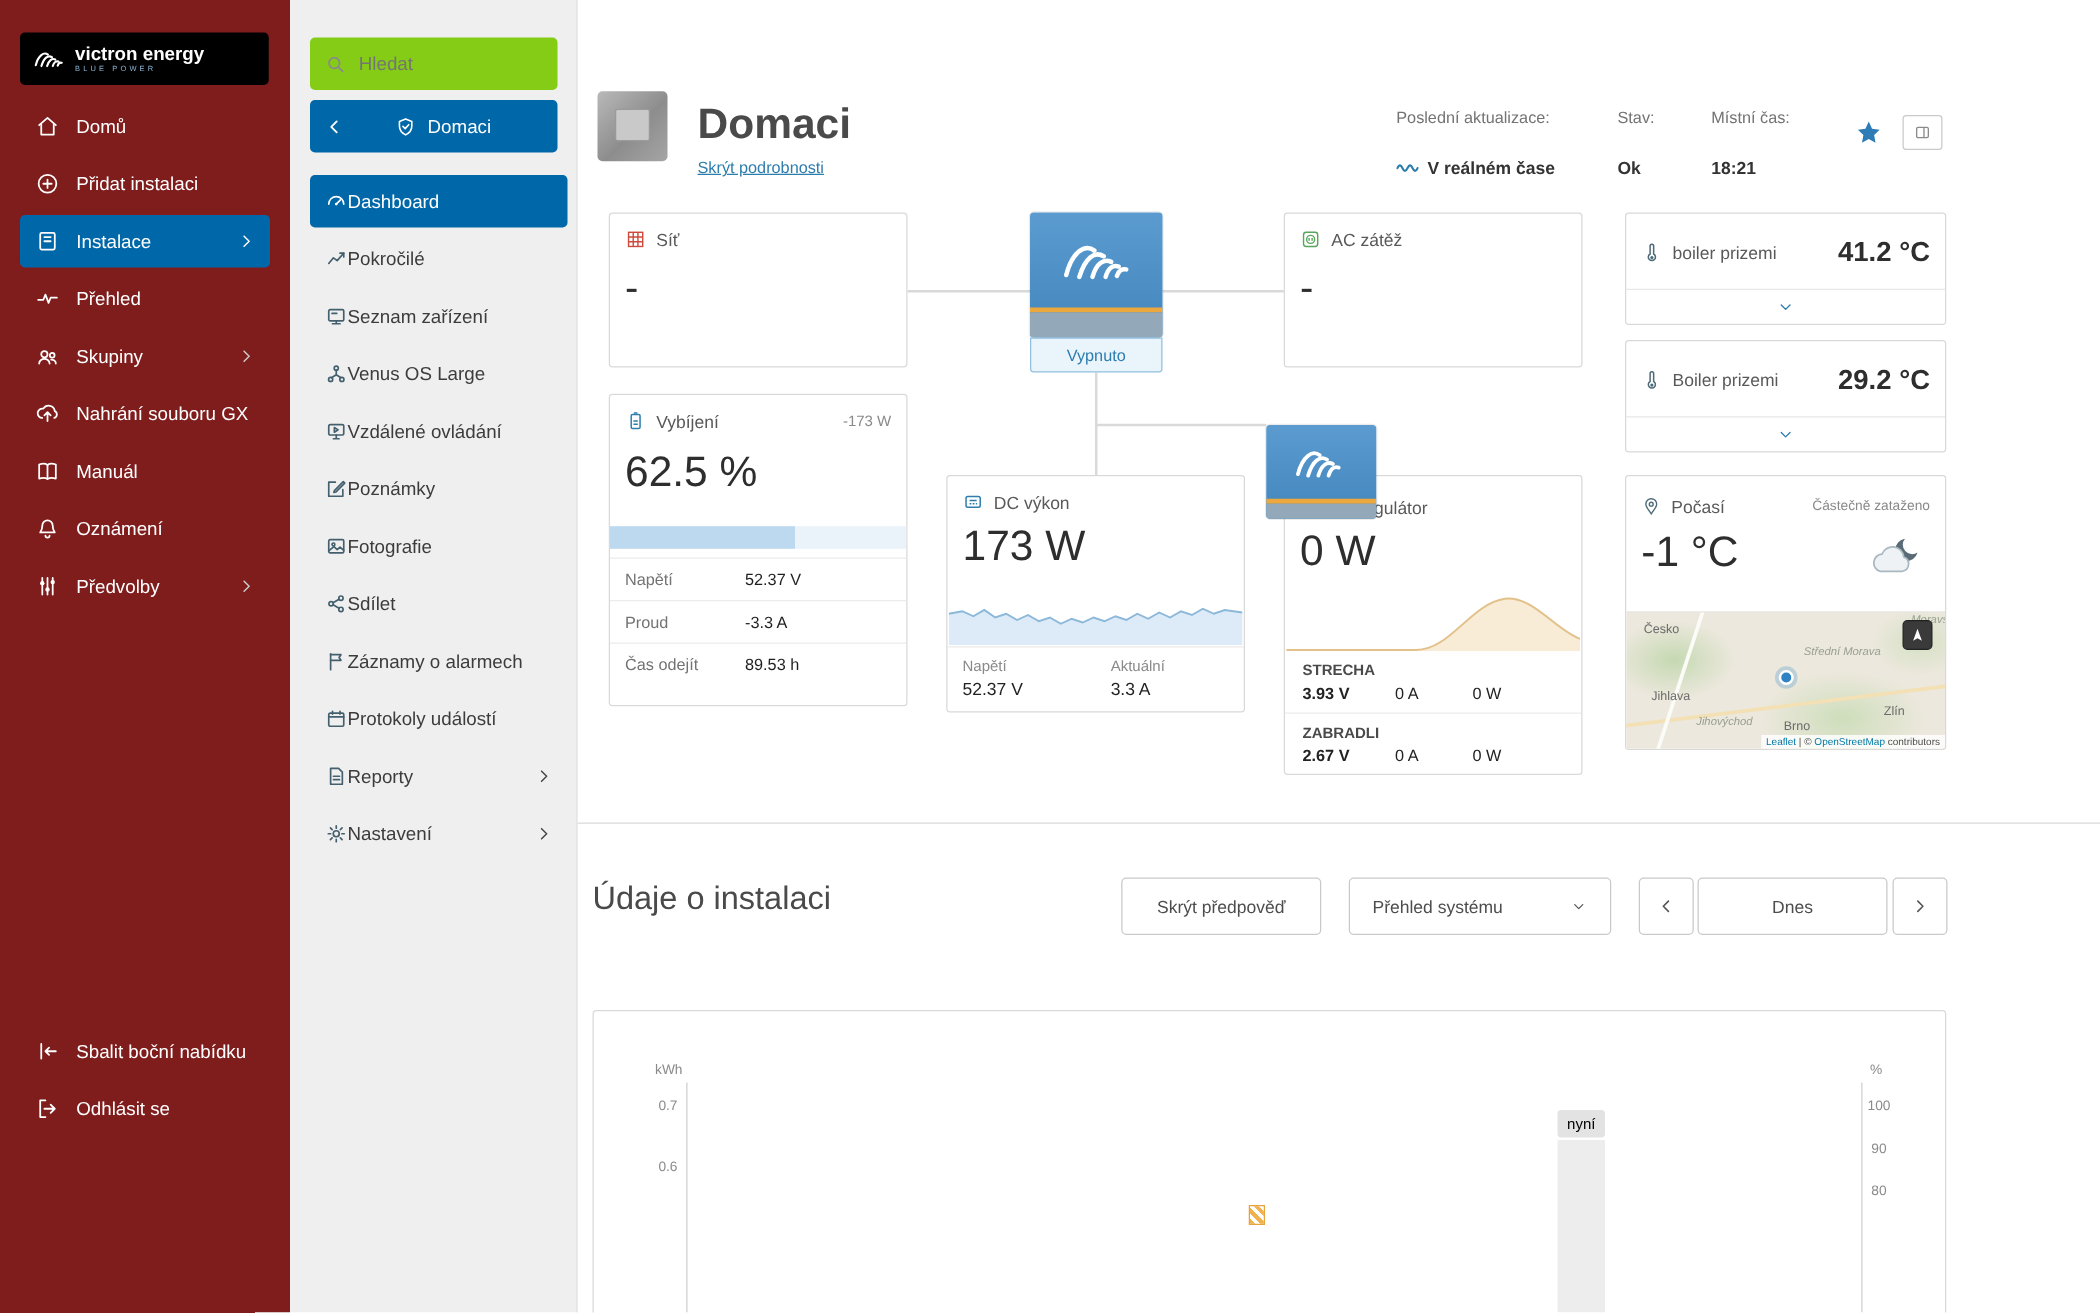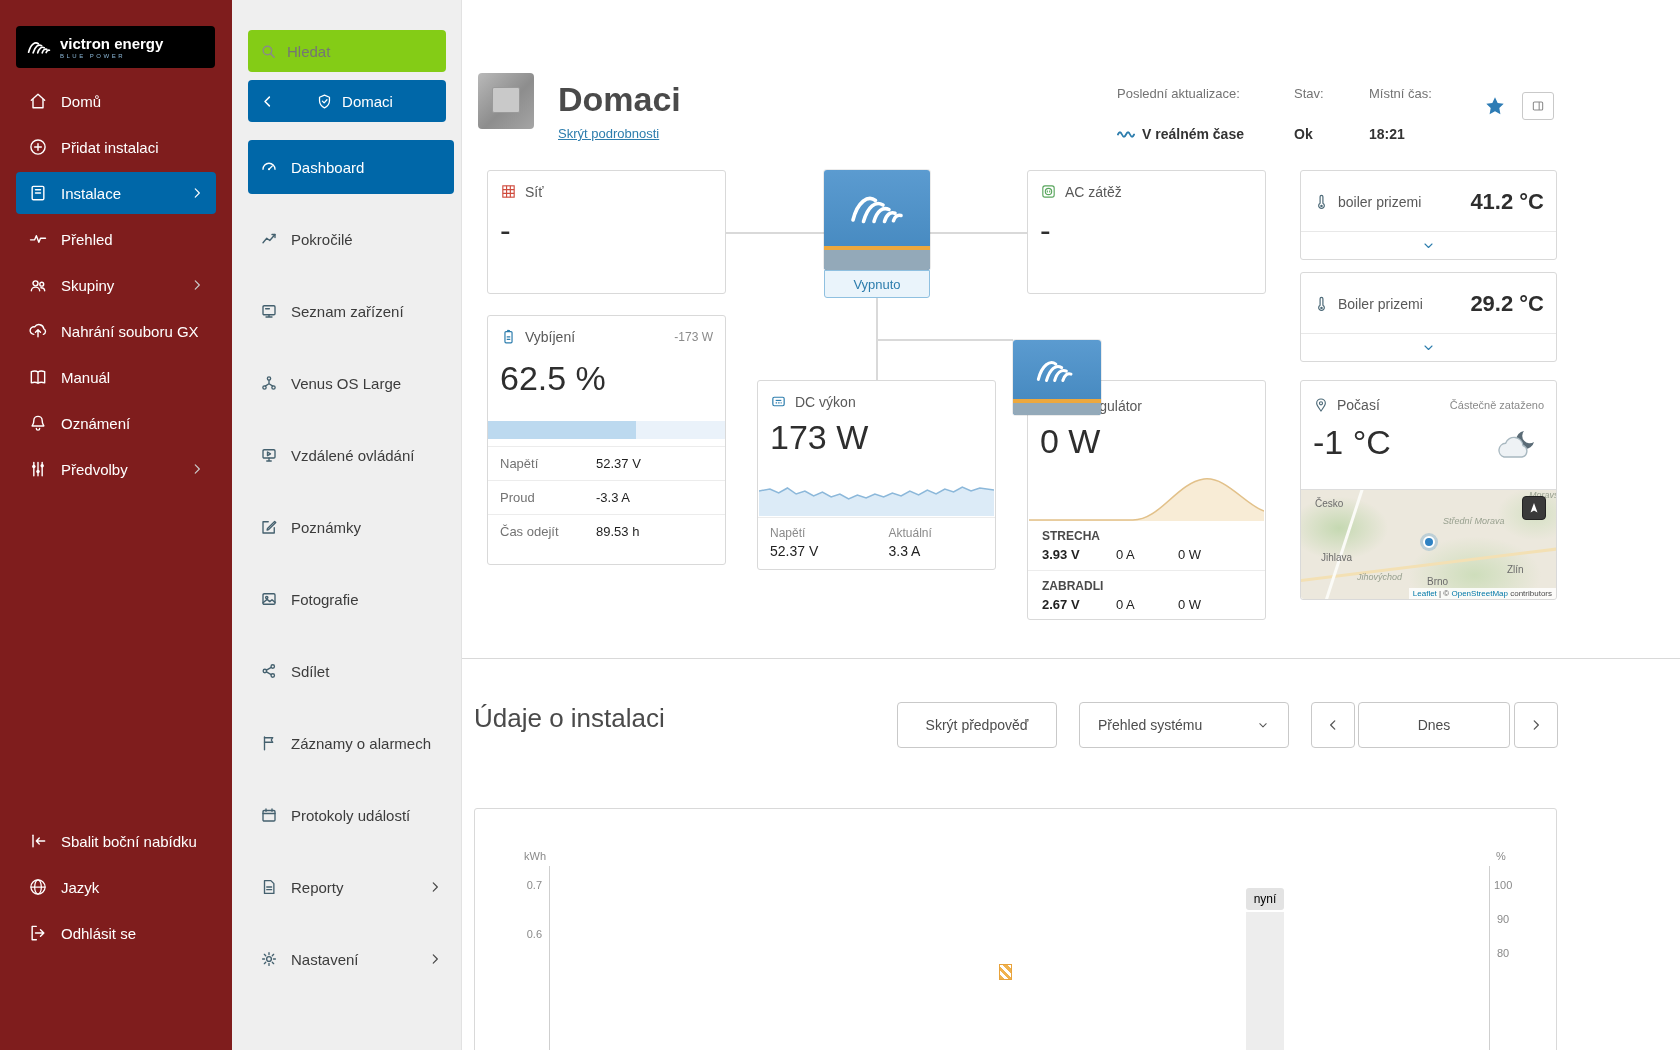--- a/index.html
+++ b/index.html
@@ -25,21 +25,21 @@
   .subbar{position:absolute;left:232px;top:0;width:230px;height:1050px;background:#efefef;
           border-right:1px solid #e2e2e2}
   .search{position:absolute;left:16px;top:30px;width:198px;height:42px;background:#84cc16;border-radius:4px;
           display:flex;align-items:center;gap:10px;padding:0 12px;color:#8a8a8a}
   .search input{border:0;outline:0;background:transparent;font:15px "Liberation Sans",sans-serif;
                 color:#444;width:130px}
   .inst-btn{position:absolute;left:16px;top:80px;width:198px;height:42px;background:#0067a8;border-radius:4px;
             color:#fff;display:flex;align-items:center;padding:0 12px;font-size:15px;cursor:pointer}
   .inst-btn .mid{flex:1;display:flex;align-items:center;justify-content:center;gap:9px}
   .subcol{position:absolute;left:0;top:138px;width:230px;display:flex;flex-direction:column}
-  .sub-item{height:54px;margin:2px 8px 16px 16px;border-radius:4px;display:flex;align-items:center;gap:13px;
+  .sub-item{height:42px;margin:2px 8px 2px 16px;border-radius:4px;display:flex;align-items:center;
             padding:0 12px;color:#3c3c3c;font-size:15px;cursor:pointer;white-space:nowrap}
   .sub-item .icn{color:#44606e}
   .sub-item.active{background:#0067a8;color:#fff}
   .sub-item.active .icn{color:#fff}
 
   
   .card{position:absolute;background:#fff;border:1px solid #d9d9d9;border-radius:3px}
   .card-head{display:flex;align-items:center;gap:8px;padding:12px 12px 0;font-size:14px;color:#595959}
   .bigval{font-size:32px;color:#2e2e2e;padding:12px 12px 0}
   .line{position:absolute;background:#d9d9d9}
@@ -203,30 +203,20 @@
       <span class="icn">
           <svg width="20" height="20" viewBox="0 0 24 24" fill="none" stroke="currentColor" stroke-width="1.7" stroke-linecap="round" stroke-linejoin="round">
             <path d="M6 5 V19"></path>
             <path d="M20 12 H10 M13.5 8.5 L10 12 L13.5 15.5"></path>
           </svg>
         </span>
       <span>Sbalit boční nabídku</span>
     </div>
     <div class="nav-item">
       <span class="icn">
-          <svg width="20" height="20" viewBox="0 0 24 24" fill="none" stroke="currentColor" stroke-width="1.5" stroke-linecap="round">
-            <circle cx="12" cy="12" r="8.5"></circle>
-            <ellipse cx="12" cy="12" rx="4" ry="8.5"></ellipse>
-            <path d="M3.5 12 H20.5"></path>
-          </svg>
-        </span>
-      <span>Jazyk</span>
-    </div>
-    <div class="nav-item">
-      <span class="icn">
           <svg width="20" height="20" viewBox="0 0 24 24" fill="none" stroke="currentColor" stroke-width="1.7" stroke-linecap="round" stroke-linejoin="round">
             <path d="M10 4 H5 V20 H10"></path>
             <path d="M15 8 L19 12 L15 16 M19 12 H9"></path>
           </svg>
         </span>
       <span>Odhlásit se</span>
     </div>
   </div>
 </div>
 

